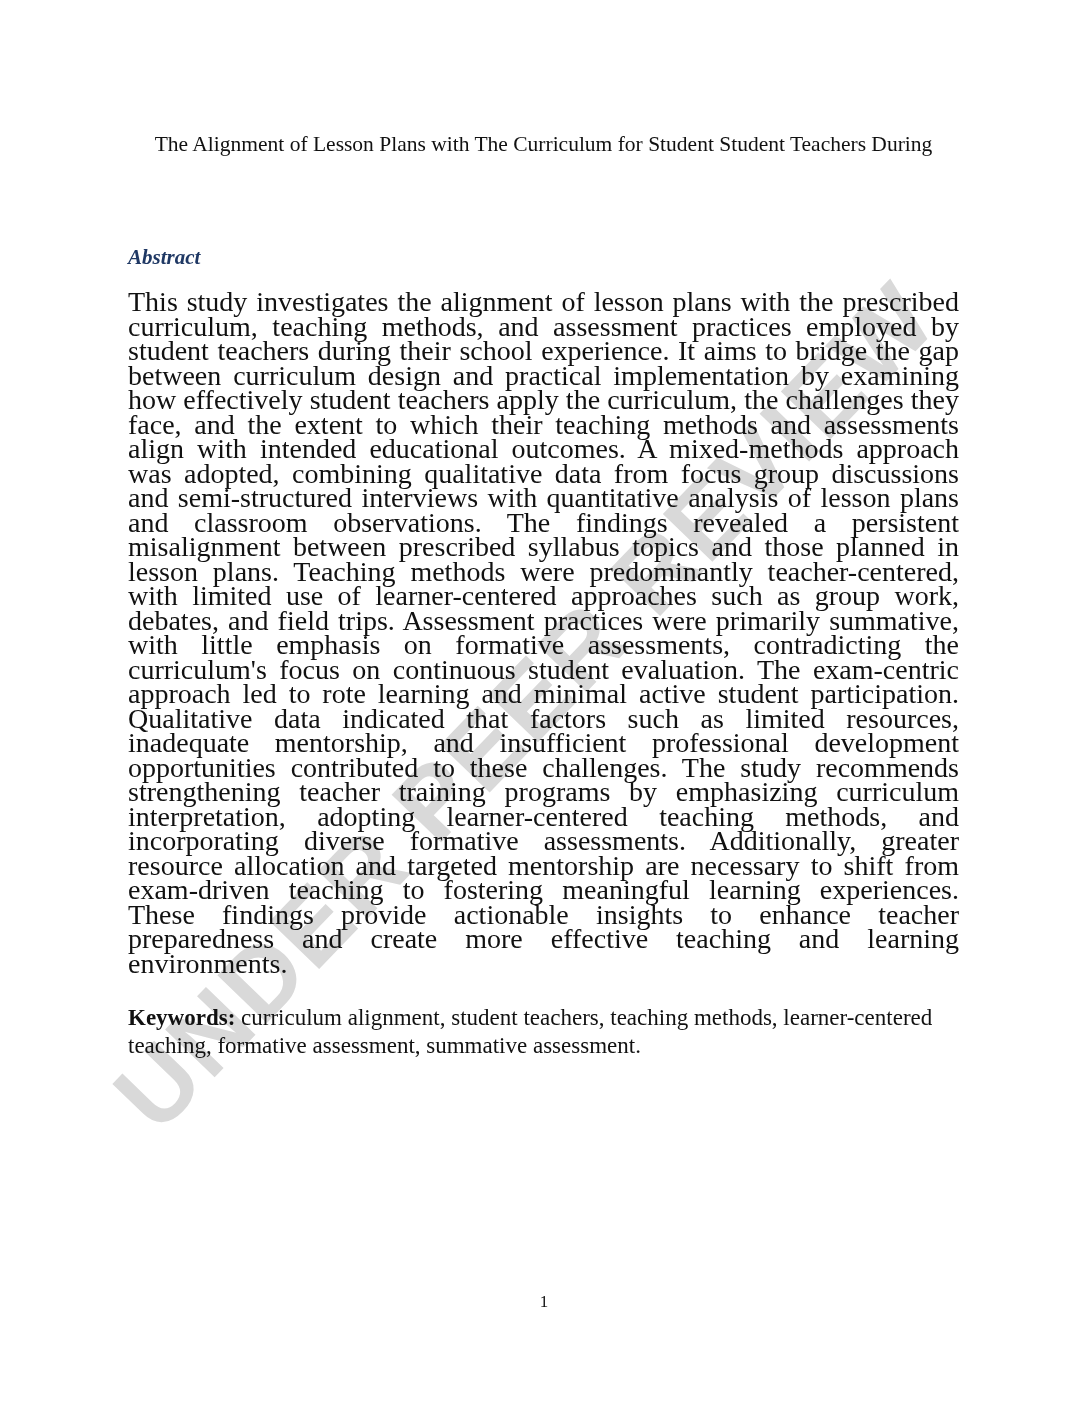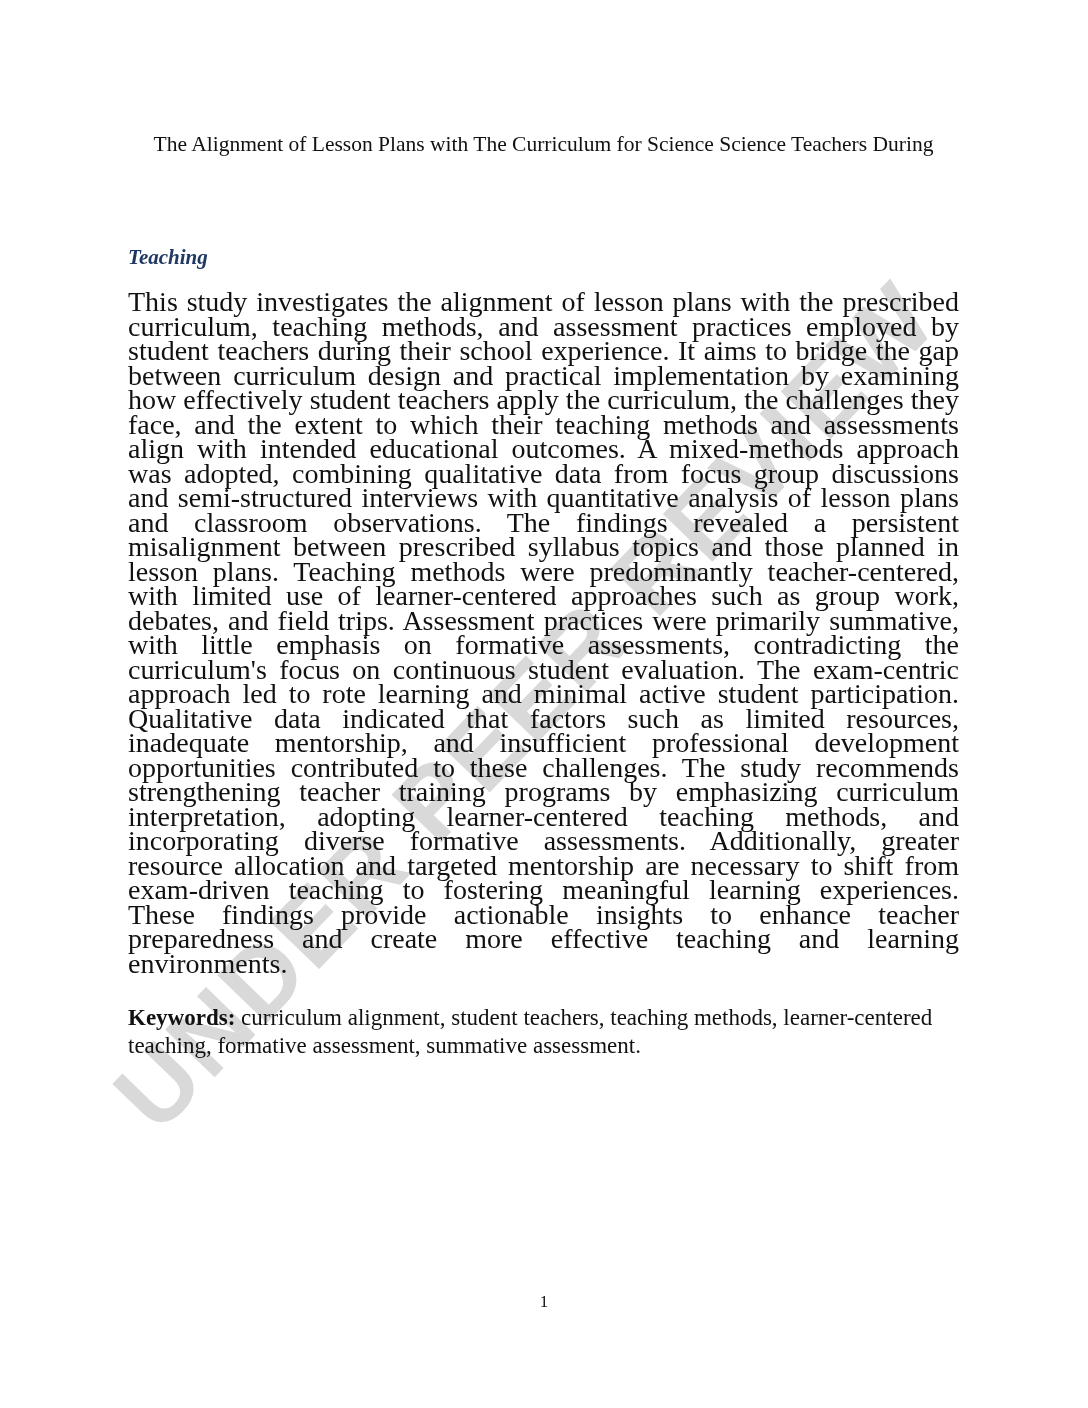--- a/index.html
+++ b/index.html
@@ -81,24 +81,24 @@
 </head>
 <body>
 
 <div class="page">
 
   <div class="watermark">UNDER PEER REVIEW</div>
 
   <div class="content">
 
     <div class="paper-title">
-      <div>The Alignment of Lesson Plans with The Curriculum for Science Science Teachers During</div>
+      <div>The Alignment of Lesson Plans with The Curriculum for Student Student Teachers During</div>
     </div>
 
-    <div class="abstract-heading">Teaching</div>
+    <div class="abstract-heading">Abstract</div>
 
     <p class="abstract-body">This study investigates the alignment of lesson plans with the prescribed curriculum, teaching methods, and assessment practices employed by student teachers during their school experience. It aims to bridge the gap between curriculum design and practical implementation by examining how effectively student teachers apply the curriculum, the challenges they face, and the extent to which their teaching methods and assessments align with intended educational outcomes. A mixed-methods approach was adopted, combining qualitative data from focus group discussions and semi-structured interviews with quantitative analysis of lesson plans and classroom observations. The findings revealed a persistent misalignment between prescribed syllabus topics and those planned in lesson plans. Teaching methods were predominantly teacher-centered, with limited use of learner-centered approaches such as group work, debates, and field trips. Assessment practices were primarily summative, with little emphasis on formative assessments, contradicting the curriculum's focus on continuous student evaluation. The exam-centric approach led to rote learning and minimal active student participation. Qualitative data indicated that factors such as limited resources, inadequate mentorship, and insufficient professional development opportunities contributed to these challenges. The study recommends strengthening teacher training programs by emphasizing curriculum interpretation, adopting learner-centered teaching methods, and incorporating diverse formative assessments. Additionally, greater resource allocation and targeted mentorship are necessary to shift from exam-driven teaching to fostering meaningful learning experiences. These findings provide actionable insights to enhance teacher preparedness and create more effective teaching and learning environments.</p>
 
     <p class="keywords"><span class="keywords-label">Keywords:</span><span> curriculum alignment, student teachers, teaching methods, learner-centered teaching, formative assessment, summative assessment.</span></p>
 
   </div>
 
   <div class="page-number">1</div>
 
 </div>

